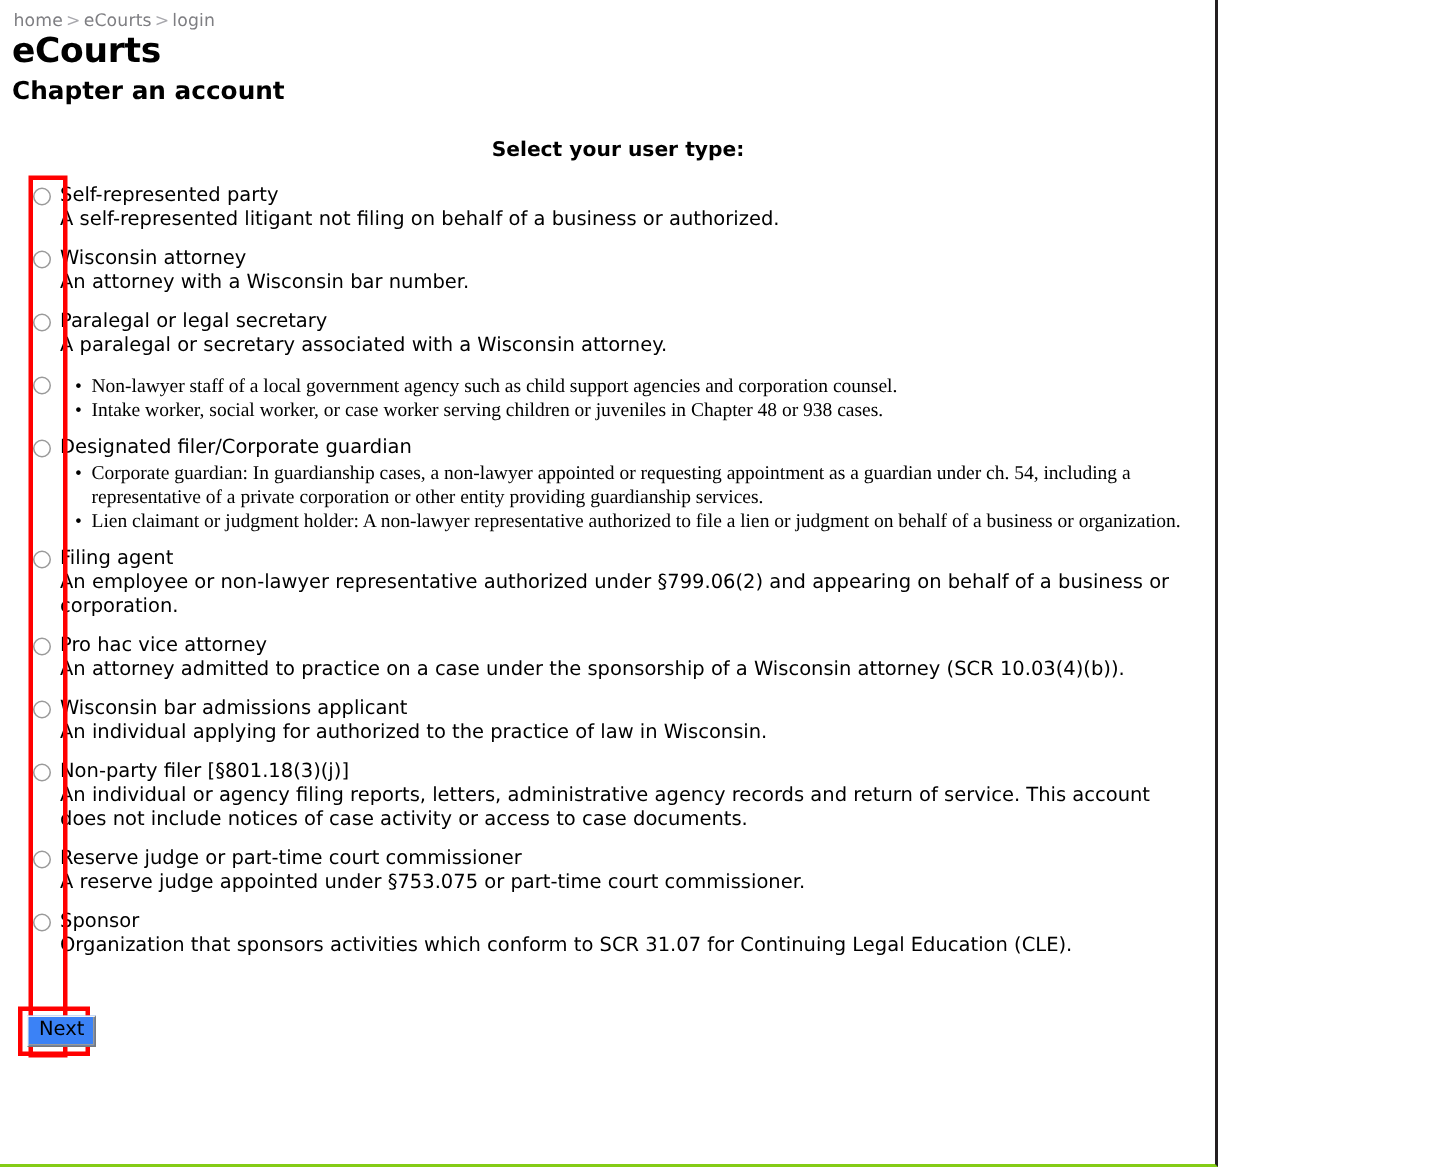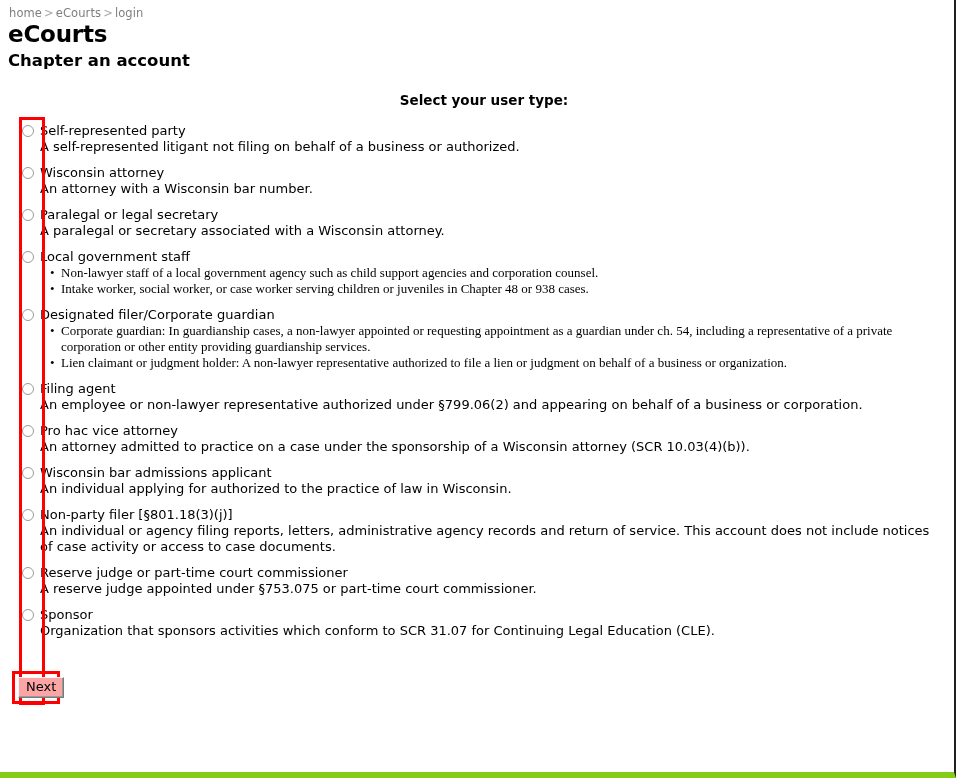--- a/index.html
+++ b/index.html
@@ -7,26 +7,26 @@
     margin: 0;
     padding: 0;
     background: #ffffff;
   }
   body {
     font-family: "DejaVu Sans", "Liberation Sans", sans-serif;
     color: #000000;
   }
   .page {
     position: relative;
-    width: 956px;
+    width: 812px;
     height: 778px;
     box-sizing: border-box;
     background: #ffffff;
     border-right: 2px solid #231f20;
-    border-bottom: 6px solid #84cc16;
+    border-bottom: 2px solid #84cc16;
     overflow: hidden;
   }
   .content {
     padding: 6px 0 0 8px;
   }
   
   .breadcrumb {
     font-size: 11.5px;
     color: #8c8c8c;
     line-height: 14px;
@@ -162,21 +162,21 @@
     z-index: 3;
   }
   .next-button {
     position: absolute;
     left: 10px;
     top: 9px;
     font-family: "DejaVu Sans", "Liberation Sans", sans-serif;
     font-size: 13px;
     line-height: 14px;
     padding: 2px 7px 3px 7px;
-    background: #fca5a5;
+    background: #3b82f6;
     color: #000000;
     border: 1px solid #7a7a7a;
     border-top-color: #f4f4f4;
     border-left-color: #f4f4f4;
     box-shadow: inset -1px -1px 0 #9a9a9a;
     cursor: pointer;
     z-index: 4;
   }
 </style>
 </head>
@@ -221,21 +221,20 @@
           <div class="option-body">
             <div class="option-title">Paralegal or legal secretary</div>
             <div class="option-desc">A paralegal or secretary associated with a Wisconsin attorney.</div>
           </div>
         </div>
         <div class="option">
           <div class="radio-cell">
             <span class="radio" role="radio" aria-checked="false"></span>
           </div>
           <div class="option-body">
-            <div class="option-title">Local government staff</div>
             <ul class="option-bullets">
               <li>Non-lawyer staff of a local government agency such as child support agencies and corporation counsel.</li>
               <li>Intake worker, social worker, or case worker serving children or juveniles in Chapter 48 or 938 cases.</li>
             </ul>
           </div>
         </div>
         <div class="option">
           <div class="radio-cell">
             <span class="radio" role="radio" aria-checked="false"></span>
           </div>

